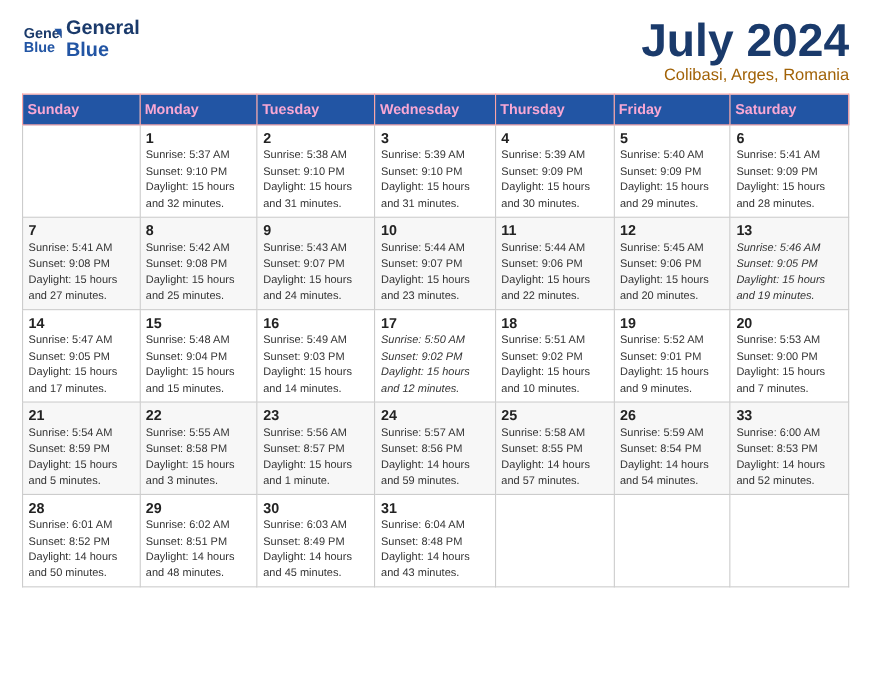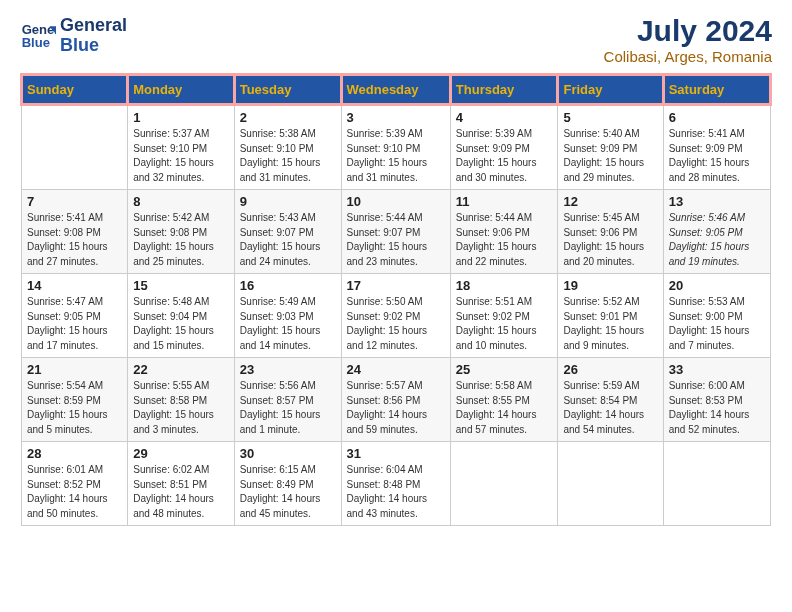--- a/index.html
+++ b/index.html
@@ -34,43 +34,43 @@
       line-height: 1.1;
     }
     .logo-icon {
       width: 36px;
       height: 36px;
     }
     .title-block {
       text-align: right;
     }
     .month-title {
-      font-size: 30px;
+      font-size: 42px;
       font-weight: bold;
       color: #1a3a6b;
       line-height: 1;
     }
     .subtitle {
       font-size: 15px;
       color: #a16207;
       margin-top: 2px;
     }
     .calendar {
       width: 100%;
       border-collapse: collapse;
       border: 1px solid #ccc;
     }
     .calendar th {
       background: #2255a4;
-      color: #eab308;
+      color: #f9a8d4;
       font-size: 13px;
       font-weight: bold;
       padding: 6px 4px;
       text-align: left;
-      border: 3px solid #fca5a5;
+      border: 1px solid #fca5a5;
     }
     .calendar td {
       vertical-align: top;
       border: 1px solid #ccc;
       padding: 4px 5px;
       width: 113px;
       min-height: 80px;
       font-size: 10.5px;
       color: #222;
       background: #fff;
@@ -242,21 +242,21 @@
           </td>
           <td>
             <span class="day-num">16</span>
             <div class="day-info" style="white-space: pre-line;">Sunrise: 5:49 AM
 Sunset: 9:03 PM
 Daylight: 15 hours
 and 14 minutes.</div>
           </td>
           <td>
             <span class="day-num">17</span>
-            <div class="day-info" style="white-space: pre-line;">Sunrise: 5:50 AM
+            <div class="day-info" style="white-space: pre-line; font-style: italic;">Sunrise: 5:50 AM
 Sunset: 9:02 PM
 Daylight: 15 hours
 and 12 minutes.</div>
           </td>
           <td>
             <span class="day-num">18</span>
             <div class="day-info" style="white-space: pre-line;">Sunrise: 5:51 AM
 Sunset: 9:02 PM
 Daylight: 15 hours
 and 10 minutes.</div>
@@ -337,21 +337,21 @@
           </td>
           <td>
             <span class="day-num">29</span>
             <div class="day-info" style="white-space: pre-line;">Sunrise: 6:02 AM
 Sunset: 8:51 PM
 Daylight: 14 hours
 and 48 minutes.</div>
           </td>
           <td>
             <span class="day-num">30</span>
-            <div class="day-info" style="white-space: pre-line;">Sunrise: 6:15 AM
+            <div class="day-info" style="white-space: pre-line;">Sunrise: 6:03 AM
 Sunset: 8:49 PM
 Daylight: 14 hours
 and 45 minutes.</div>
           </td>
           <td>
             <span class="day-num">31</span>
             <div class="day-info" style="white-space: pre-line;">Sunrise: 6:04 AM
 Sunset: 8:48 PM
 Daylight: 14 hours
 and 43 minutes.</div>

